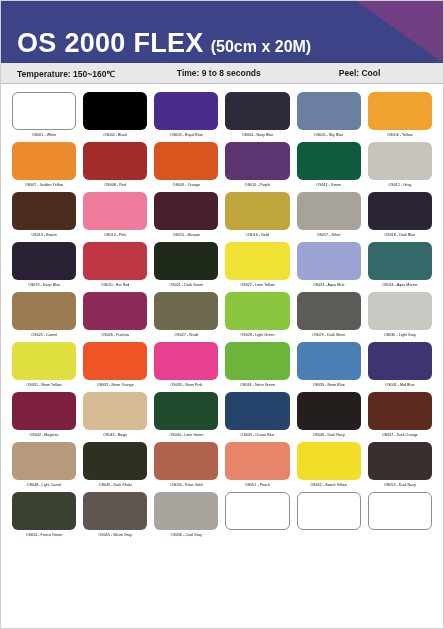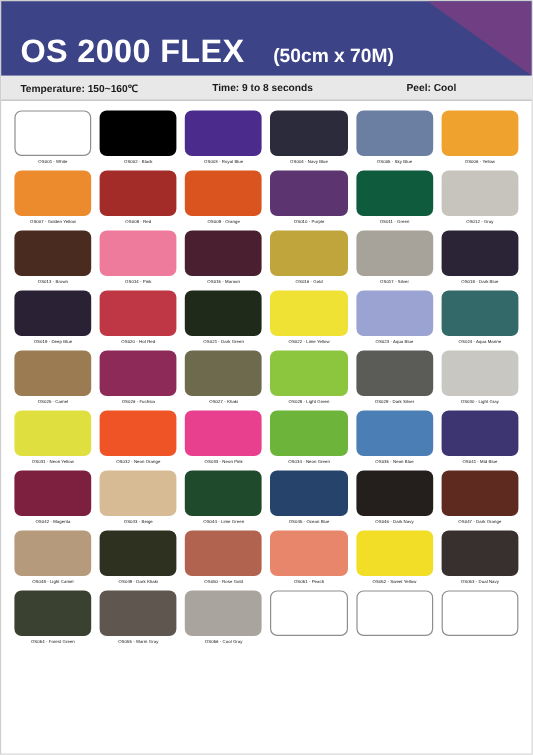--- a/index.html
+++ b/index.html
@@ -37,21 +37,21 @@
     height: 62px;
     background: #703e82;
     clip-path: polygon(38% 0, 100% 0, 100% 100%, 100% 100%);
   }
   #header-title-wrap {
     position: absolute;
     left: 16px;
     bottom: 6px;
     display: flex;
     align-items: baseline;
-    gap: 24px;
+    gap: 7px;
     z-index: 2;
   }
   #header-title {
     color: #ffffff;
     font-size: 27px;
     font-weight: bold;
     letter-spacing: 0.3px;
     line-height: 1;
     white-space: nowrap;
   }
@@ -116,21 +116,21 @@
 </style>
 </head>
 <body>
 
 <div id="page">
 
   <div id="header">
     <div id="header-accent"></div>
     <div id="header-title-wrap">
       <span id="header-title">OS 2000 FLEX</span>
-      <span id="header-subtitle">(50cm x 70M)</span>
+      <span id="header-subtitle">(50cm x 20M)</span>
     </div>
   </div>
 
   <div id="specbar">
     <span class="spec-item" id="spec-temp">Temperature: 150~160℃</span>
     <span class="spec-item" id="spec-time">Time: 9 to 8 seconds</span>
     <span class="spec-item" id="spec-peel">Peel: Cool</span>
   </div>
 
   <div id="grid">

